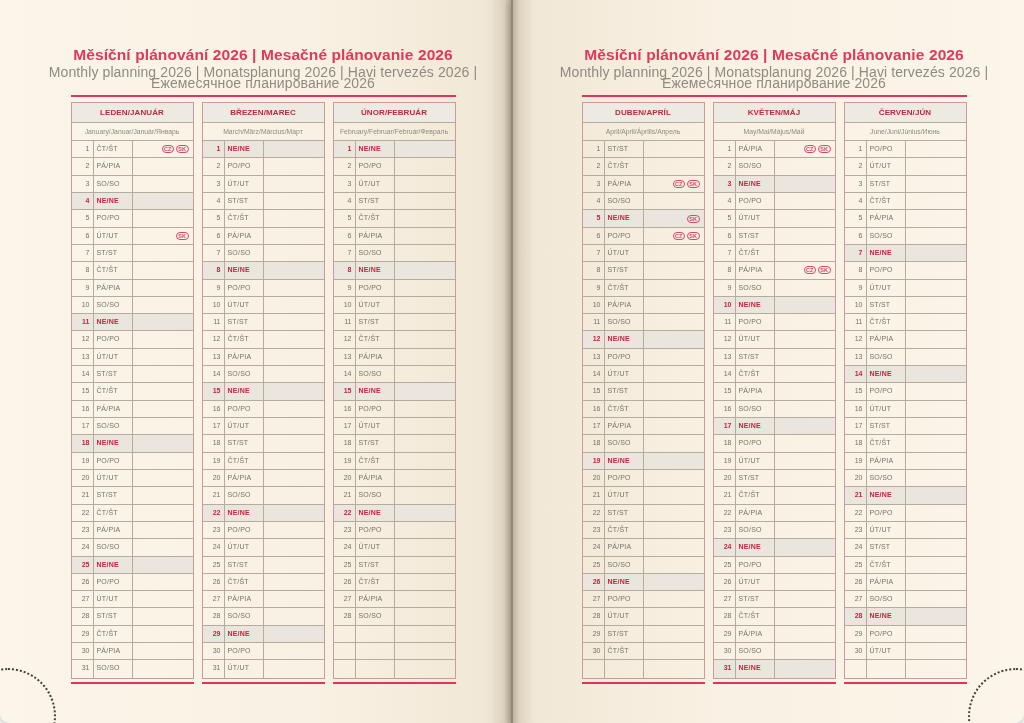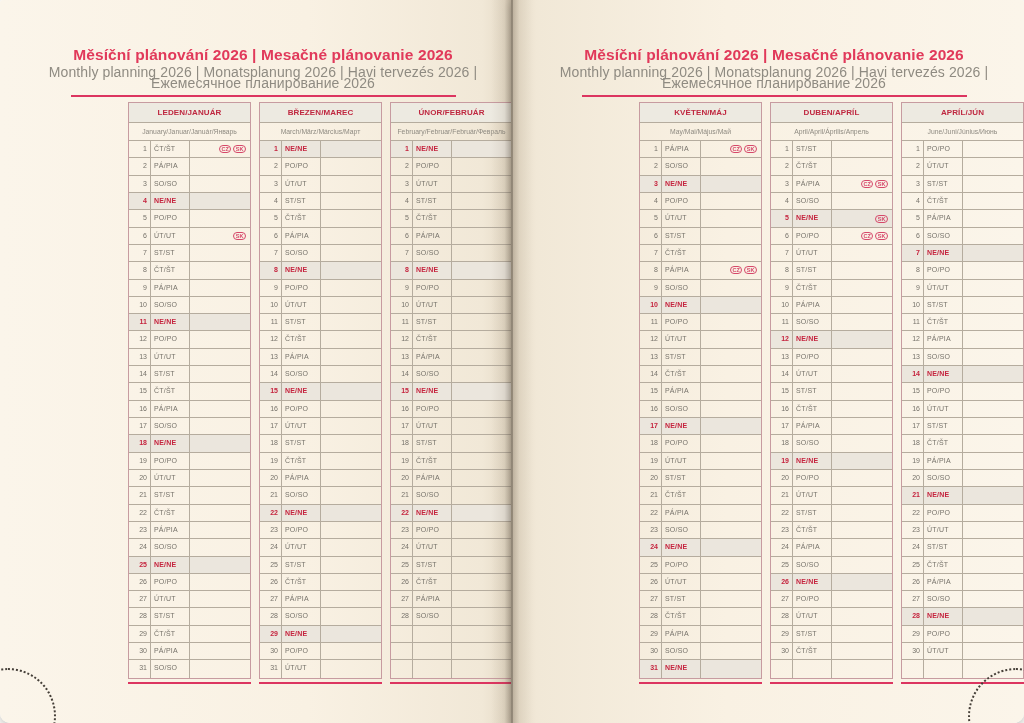--- a/index.html
+++ b/index.html
@@ -35,21 +35,21 @@
 
   .page-content { padding-top:46px; text-align:center;margin-left:13px; }
   .page-title {
     font-size:15.5px; font-weight:bold; color:#e1395a; letter-spacing:0.1px; line-height:18px;
   }
   .page-subtitle {
     font-size:14px; color:#8f8b82; margin-top:3px; line-height:11px; letter-spacing:0.1px;
   }
   .header-rule { width:385px; height:2px; background:#dc3560; margin:6px auto 5px; }
 
-  .months { display:flex; justify-content:flex-end; gap:8px; text-align:left; }
+  .months { display:flex; justify-content:center; gap:8px; text-align:left; }
   .month { width:123px; }
   .m-table { border:1px solid #c79ba0; background:transparent; }
   .m-head {
     height:20px; line-height:19px; background:#edeae1; border-bottom:1px solid #b5ac9e;
     color:#bf2840; font-weight:bold; font-size:8px; text-align:center; letter-spacing:0.1px;
   }
   .m-sub {
     height:18px; line-height:17px; border-bottom:1px solid #b5ac9e;
     color:#8f8b82; font-size:6.8px; text-align:center;
   }
@@ -585,359 +585,359 @@
   </div>
 
   <div class="page right">
     <div class="page-content">
       <div class="page-title">Měsíční plánování 2026 | Mesačné plánovanie 2026</div>
       <div class="page-subtitle">Monthly planning 2026 | Monatsplanung 2026 | Havi tervezés 2026 | Ежемесячное планирование 2026</div>
       <div class="header-rule"></div>
       <div class="months">
           <div class="month">
             <div class="m-table">
-              <div class="m-head">KVĚTEN/MÁJ</div>
-              <div class="m-sub">May/Mai/Május/Май</div>
+              <div class="m-head">DUBEN/APRÍL</div>
+              <div class="m-sub">April/April/Április/Апрель</div>
               <div class="m-row">
                 <div class="c-num">1</div>
+                <div class="c-day">ST/ST</div>
+                <div class="c-note"></div>
+              </div>
+              <div class="m-row">
+                <div class="c-num">2</div>
+                <div class="c-day">ČT/ŠT</div>
+                <div class="c-note"></div>
+              </div>
+              <div class="m-row">
+                <div class="c-num">3</div>
                 <div class="c-day">PÁ/PIA</div>
                 <div class="c-note">
                   <span class="badge">CZ</span>
                   <span class="badge">SK</span>
                 </div>
               </div>
               <div class="m-row">
-                <div class="c-num">2</div>
-                <div class="c-day">SO/SO</div>
-                <div class="c-note"></div>
-              </div>
-              <div class="m-row sunday">
-                <div class="c-num">3</div>
-                <div class="c-day">NE/NE</div>
-                <div class="c-note"></div>
-              </div>
-              <div class="m-row">
                 <div class="c-num">4</div>
-                <div class="c-day">PO/PO</div>
-                <div class="c-note"></div>
-              </div>
-              <div class="m-row">
+                <div class="c-day">SO/SO</div>
+                <div class="c-note"></div>
+              </div>
+              <div class="m-row sunday">
                 <div class="c-num">5</div>
-                <div class="c-day">ÚT/UT</div>
-                <div class="c-note"></div>
+                <div class="c-day">NE/NE</div>
+                <div class="c-note">
+                  <span class="badge">SK</span>
+                </div>
               </div>
               <div class="m-row">
                 <div class="c-num">6</div>
-                <div class="c-day">ST/ST</div>
-                <div class="c-note"></div>
-              </div>
-              <div class="m-row">
-                <div class="c-num">7</div>
-                <div class="c-day">ČT/ŠT</div>
-                <div class="c-note"></div>
-              </div>
-              <div class="m-row">
-                <div class="c-num">8</div>
-                <div class="c-day">PÁ/PIA</div>
+                <div class="c-day">PO/PO</div>
                 <div class="c-note">
                   <span class="badge">CZ</span>
                   <span class="badge">SK</span>
                 </div>
               </div>
               <div class="m-row">
+                <div class="c-num">7</div>
+                <div class="c-day">ÚT/UT</div>
+                <div class="c-note"></div>
+              </div>
+              <div class="m-row">
+                <div class="c-num">8</div>
+                <div class="c-day">ST/ST</div>
+                <div class="c-note"></div>
+              </div>
+              <div class="m-row">
                 <div class="c-num">9</div>
-                <div class="c-day">SO/SO</div>
-                <div class="c-note"></div>
-              </div>
-              <div class="m-row sunday">
+                <div class="c-day">ČT/ŠT</div>
+                <div class="c-note"></div>
+              </div>
+              <div class="m-row">
                 <div class="c-num">10</div>
-                <div class="c-day">NE/NE</div>
+                <div class="c-day">PÁ/PIA</div>
                 <div class="c-note"></div>
               </div>
               <div class="m-row">
                 <div class="c-num">11</div>
-                <div class="c-day">PO/PO</div>
-                <div class="c-note"></div>
-              </div>
-              <div class="m-row">
+                <div class="c-day">SO/SO</div>
+                <div class="c-note"></div>
+              </div>
+              <div class="m-row sunday">
                 <div class="c-num">12</div>
-                <div class="c-day">ÚT/UT</div>
+                <div class="c-day">NE/NE</div>
                 <div class="c-note"></div>
               </div>
               <div class="m-row">
                 <div class="c-num">13</div>
-                <div class="c-day">ST/ST</div>
+                <div class="c-day">PO/PO</div>
                 <div class="c-note"></div>
               </div>
               <div class="m-row">
                 <div class="c-num">14</div>
-                <div class="c-day">ČT/ŠT</div>
+                <div class="c-day">ÚT/UT</div>
                 <div class="c-note"></div>
               </div>
               <div class="m-row">
                 <div class="c-num">15</div>
-                <div class="c-day">PÁ/PIA</div>
+                <div class="c-day">ST/ST</div>
                 <div class="c-note"></div>
               </div>
               <div class="m-row">
                 <div class="c-num">16</div>
-                <div class="c-day">SO/SO</div>
-                <div class="c-note"></div>
-              </div>
-              <div class="m-row sunday">
+                <div class="c-day">ČT/ŠT</div>
+                <div class="c-note"></div>
+              </div>
+              <div class="m-row">
                 <div class="c-num">17</div>
-                <div class="c-day">NE/NE</div>
+                <div class="c-day">PÁ/PIA</div>
                 <div class="c-note"></div>
               </div>
               <div class="m-row">
                 <div class="c-num">18</div>
-                <div class="c-day">PO/PO</div>
-                <div class="c-note"></div>
-              </div>
-              <div class="m-row">
+                <div class="c-day">SO/SO</div>
+                <div class="c-note"></div>
+              </div>
+              <div class="m-row sunday">
                 <div class="c-num">19</div>
-                <div class="c-day">ÚT/UT</div>
+                <div class="c-day">NE/NE</div>
                 <div class="c-note"></div>
               </div>
               <div class="m-row">
                 <div class="c-num">20</div>
-                <div class="c-day">ST/ST</div>
+                <div class="c-day">PO/PO</div>
                 <div class="c-note"></div>
               </div>
               <div class="m-row">
                 <div class="c-num">21</div>
-                <div class="c-day">ČT/ŠT</div>
+                <div class="c-day">ÚT/UT</div>
                 <div class="c-note"></div>
               </div>
               <div class="m-row">
                 <div class="c-num">22</div>
-                <div class="c-day">PÁ/PIA</div>
+                <div class="c-day">ST/ST</div>
                 <div class="c-note"></div>
               </div>
               <div class="m-row">
                 <div class="c-num">23</div>
-                <div class="c-day">SO/SO</div>
-                <div class="c-note"></div>
-              </div>
-              <div class="m-row sunday">
+                <div class="c-day">ČT/ŠT</div>
+                <div class="c-note"></div>
+              </div>
+              <div class="m-row">
                 <div class="c-num">24</div>
-                <div class="c-day">NE/NE</div>
+                <div class="c-day">PÁ/PIA</div>
                 <div class="c-note"></div>
               </div>
               <div class="m-row">
                 <div class="c-num">25</div>
-                <div class="c-day">PO/PO</div>
-                <div class="c-note"></div>
-              </div>
-              <div class="m-row">
+                <div class="c-day">SO/SO</div>
+                <div class="c-note"></div>
+              </div>
+              <div class="m-row sunday">
                 <div class="c-num">26</div>
-                <div class="c-day">ÚT/UT</div>
+                <div class="c-day">NE/NE</div>
                 <div class="c-note"></div>
               </div>
               <div class="m-row">
                 <div class="c-num">27</div>
-                <div class="c-day">ST/ST</div>
+                <div class="c-day">PO/PO</div>
                 <div class="c-note"></div>
               </div>
               <div class="m-row">
                 <div class="c-num">28</div>
-                <div class="c-day">ČT/ŠT</div>
+                <div class="c-day">ÚT/UT</div>
                 <div class="c-note"></div>
               </div>
               <div class="m-row">
                 <div class="c-num">29</div>
-                <div class="c-day">PÁ/PIA</div>
+                <div class="c-day">ST/ST</div>
                 <div class="c-note"></div>
               </div>
               <div class="m-row">
                 <div class="c-num">30</div>
-                <div class="c-day">SO/SO</div>
-                <div class="c-note"></div>
-              </div>
-              <div class="m-row sunday">
-                <div class="c-num">31</div>
-                <div class="c-day">NE/NE</div>
+                <div class="c-day">ČT/ŠT</div>
+                <div class="c-note"></div>
+              </div>
+              <div class="m-row">
+                <div class="c-num"></div>
+                <div class="c-day"></div>
                 <div class="c-note"></div>
               </div>
             </div>
             <div class="m-rule"></div>
           </div>
           <div class="month">
             <div class="m-table">
-              <div class="m-head">DUBEN/APRÍL</div>
-              <div class="m-sub">April/April/Április/Апрель</div>
+              <div class="m-head">KVĚTEN/MÁJ</div>
+              <div class="m-sub">May/Mai/Május/Май</div>
               <div class="m-row">
                 <div class="c-num">1</div>
-                <div class="c-day">ST/ST</div>
-                <div class="c-note"></div>
-              </div>
-              <div class="m-row">
-                <div class="c-num">2</div>
-                <div class="c-day">ČT/ŠT</div>
-                <div class="c-note"></div>
-              </div>
-              <div class="m-row">
-                <div class="c-num">3</div>
                 <div class="c-day">PÁ/PIA</div>
                 <div class="c-note">
                   <span class="badge">CZ</span>
                   <span class="badge">SK</span>
                 </div>
               </div>
               <div class="m-row">
+                <div class="c-num">2</div>
+                <div class="c-day">SO/SO</div>
+                <div class="c-note"></div>
+              </div>
+              <div class="m-row sunday">
+                <div class="c-num">3</div>
+                <div class="c-day">NE/NE</div>
+                <div class="c-note"></div>
+              </div>
+              <div class="m-row">
                 <div class="c-num">4</div>
-                <div class="c-day">SO/SO</div>
-                <div class="c-note"></div>
-              </div>
-              <div class="m-row sunday">
+                <div class="c-day">PO/PO</div>
+                <div class="c-note"></div>
+              </div>
+              <div class="m-row">
                 <div class="c-num">5</div>
-                <div class="c-day">NE/NE</div>
-                <div class="c-note">
-                  <span class="badge">SK</span>
-                </div>
+                <div class="c-day">ÚT/UT</div>
+                <div class="c-note"></div>
               </div>
               <div class="m-row">
                 <div class="c-num">6</div>
-                <div class="c-day">PO/PO</div>
+                <div class="c-day">ST/ST</div>
+                <div class="c-note"></div>
+              </div>
+              <div class="m-row">
+                <div class="c-num">7</div>
+                <div class="c-day">ČT/ŠT</div>
+                <div class="c-note"></div>
+              </div>
+              <div class="m-row">
+                <div class="c-num">8</div>
+                <div class="c-day">PÁ/PIA</div>
                 <div class="c-note">
                   <span class="badge">CZ</span>
                   <span class="badge">SK</span>
                 </div>
               </div>
               <div class="m-row">
-                <div class="c-num">7</div>
-                <div class="c-day">ÚT/UT</div>
-                <div class="c-note"></div>
-              </div>
-              <div class="m-row">
-                <div class="c-num">8</div>
-                <div class="c-day">ST/ST</div>
-                <div class="c-note"></div>
-              </div>
-              <div class="m-row">
                 <div class="c-num">9</div>
-                <div class="c-day">ČT/ŠT</div>
-                <div class="c-note"></div>
-              </div>
-              <div class="m-row">
+                <div class="c-day">SO/SO</div>
+                <div class="c-note"></div>
+              </div>
+              <div class="m-row sunday">
                 <div class="c-num">10</div>
-                <div class="c-day">PÁ/PIA</div>
+                <div class="c-day">NE/NE</div>
                 <div class="c-note"></div>
               </div>
               <div class="m-row">
                 <div class="c-num">11</div>
-                <div class="c-day">SO/SO</div>
-                <div class="c-note"></div>
-              </div>
-              <div class="m-row sunday">
+                <div class="c-day">PO/PO</div>
+                <div class="c-note"></div>
+              </div>
+              <div class="m-row">
                 <div class="c-num">12</div>
-                <div class="c-day">NE/NE</div>
+                <div class="c-day">ÚT/UT</div>
                 <div class="c-note"></div>
               </div>
               <div class="m-row">
                 <div class="c-num">13</div>
-                <div class="c-day">PO/PO</div>
+                <div class="c-day">ST/ST</div>
                 <div class="c-note"></div>
               </div>
               <div class="m-row">
                 <div class="c-num">14</div>
-                <div class="c-day">ÚT/UT</div>
+                <div class="c-day">ČT/ŠT</div>
                 <div class="c-note"></div>
               </div>
               <div class="m-row">
                 <div class="c-num">15</div>
-                <div class="c-day">ST/ST</div>
+                <div class="c-day">PÁ/PIA</div>
                 <div class="c-note"></div>
               </div>
               <div class="m-row">
                 <div class="c-num">16</div>
-                <div class="c-day">ČT/ŠT</div>
-                <div class="c-note"></div>
-              </div>
-              <div class="m-row">
+                <div class="c-day">SO/SO</div>
+                <div class="c-note"></div>
+              </div>
+              <div class="m-row sunday">
                 <div class="c-num">17</div>
-                <div class="c-day">PÁ/PIA</div>
+                <div class="c-day">NE/NE</div>
                 <div class="c-note"></div>
               </div>
               <div class="m-row">
                 <div class="c-num">18</div>
-                <div class="c-day">SO/SO</div>
-                <div class="c-note"></div>
-              </div>
-              <div class="m-row sunday">
+                <div class="c-day">PO/PO</div>
+                <div class="c-note"></div>
+              </div>
+              <div class="m-row">
                 <div class="c-num">19</div>
-                <div class="c-day">NE/NE</div>
+                <div class="c-day">ÚT/UT</div>
                 <div class="c-note"></div>
               </div>
               <div class="m-row">
                 <div class="c-num">20</div>
-                <div class="c-day">PO/PO</div>
+                <div class="c-day">ST/ST</div>
                 <div class="c-note"></div>
               </div>
               <div class="m-row">
                 <div class="c-num">21</div>
-                <div class="c-day">ÚT/UT</div>
+                <div class="c-day">ČT/ŠT</div>
                 <div class="c-note"></div>
               </div>
               <div class="m-row">
                 <div class="c-num">22</div>
-                <div class="c-day">ST/ST</div>
+                <div class="c-day">PÁ/PIA</div>
                 <div class="c-note"></div>
               </div>
               <div class="m-row">
                 <div class="c-num">23</div>
-                <div class="c-day">ČT/ŠT</div>
-                <div class="c-note"></div>
-              </div>
-              <div class="m-row">
+                <div class="c-day">SO/SO</div>
+                <div class="c-note"></div>
+              </div>
+              <div class="m-row sunday">
                 <div class="c-num">24</div>
-                <div class="c-day">PÁ/PIA</div>
+                <div class="c-day">NE/NE</div>
                 <div class="c-note"></div>
               </div>
               <div class="m-row">
                 <div class="c-num">25</div>
-                <div class="c-day">SO/SO</div>
-                <div class="c-note"></div>
-              </div>
-              <div class="m-row sunday">
+                <div class="c-day">PO/PO</div>
+                <div class="c-note"></div>
+              </div>
+              <div class="m-row">
                 <div class="c-num">26</div>
-                <div class="c-day">NE/NE</div>
+                <div class="c-day">ÚT/UT</div>
                 <div class="c-note"></div>
               </div>
               <div class="m-row">
                 <div class="c-num">27</div>
-                <div class="c-day">PO/PO</div>
+                <div class="c-day">ST/ST</div>
                 <div class="c-note"></div>
               </div>
               <div class="m-row">
                 <div class="c-num">28</div>
-                <div class="c-day">ÚT/UT</div>
+                <div class="c-day">ČT/ŠT</div>
                 <div class="c-note"></div>
               </div>
               <div class="m-row">
                 <div class="c-num">29</div>
-                <div class="c-day">ST/ST</div>
+                <div class="c-day">PÁ/PIA</div>
                 <div class="c-note"></div>
               </div>
               <div class="m-row">
                 <div class="c-num">30</div>
-                <div class="c-day">ČT/ŠT</div>
-                <div class="c-note"></div>
-              </div>
-              <div class="m-row">
-                <div class="c-num"></div>
-                <div class="c-day"></div>
+                <div class="c-day">SO/SO</div>
+                <div class="c-note"></div>
+              </div>
+              <div class="m-row sunday">
+                <div class="c-num">31</div>
+                <div class="c-day">NE/NE</div>
                 <div class="c-note"></div>
               </div>
             </div>
             <div class="m-rule"></div>
           </div>
           <div class="month">
             <div class="m-table">
-              <div class="m-head">APRÍL/JÚN</div>
+              <div class="m-head">ČERVEN/JÚN</div>
               <div class="m-sub">June/Juni/Június/Июнь</div>
               <div class="m-row">
                 <div class="c-num">1</div>
                 <div class="c-day">PO/PO</div>
                 <div class="c-note"></div>
               </div>
               <div class="m-row">
                 <div class="c-num">2</div>
                 <div class="c-day">ÚT/UT</div>
                 <div class="c-note"></div>

